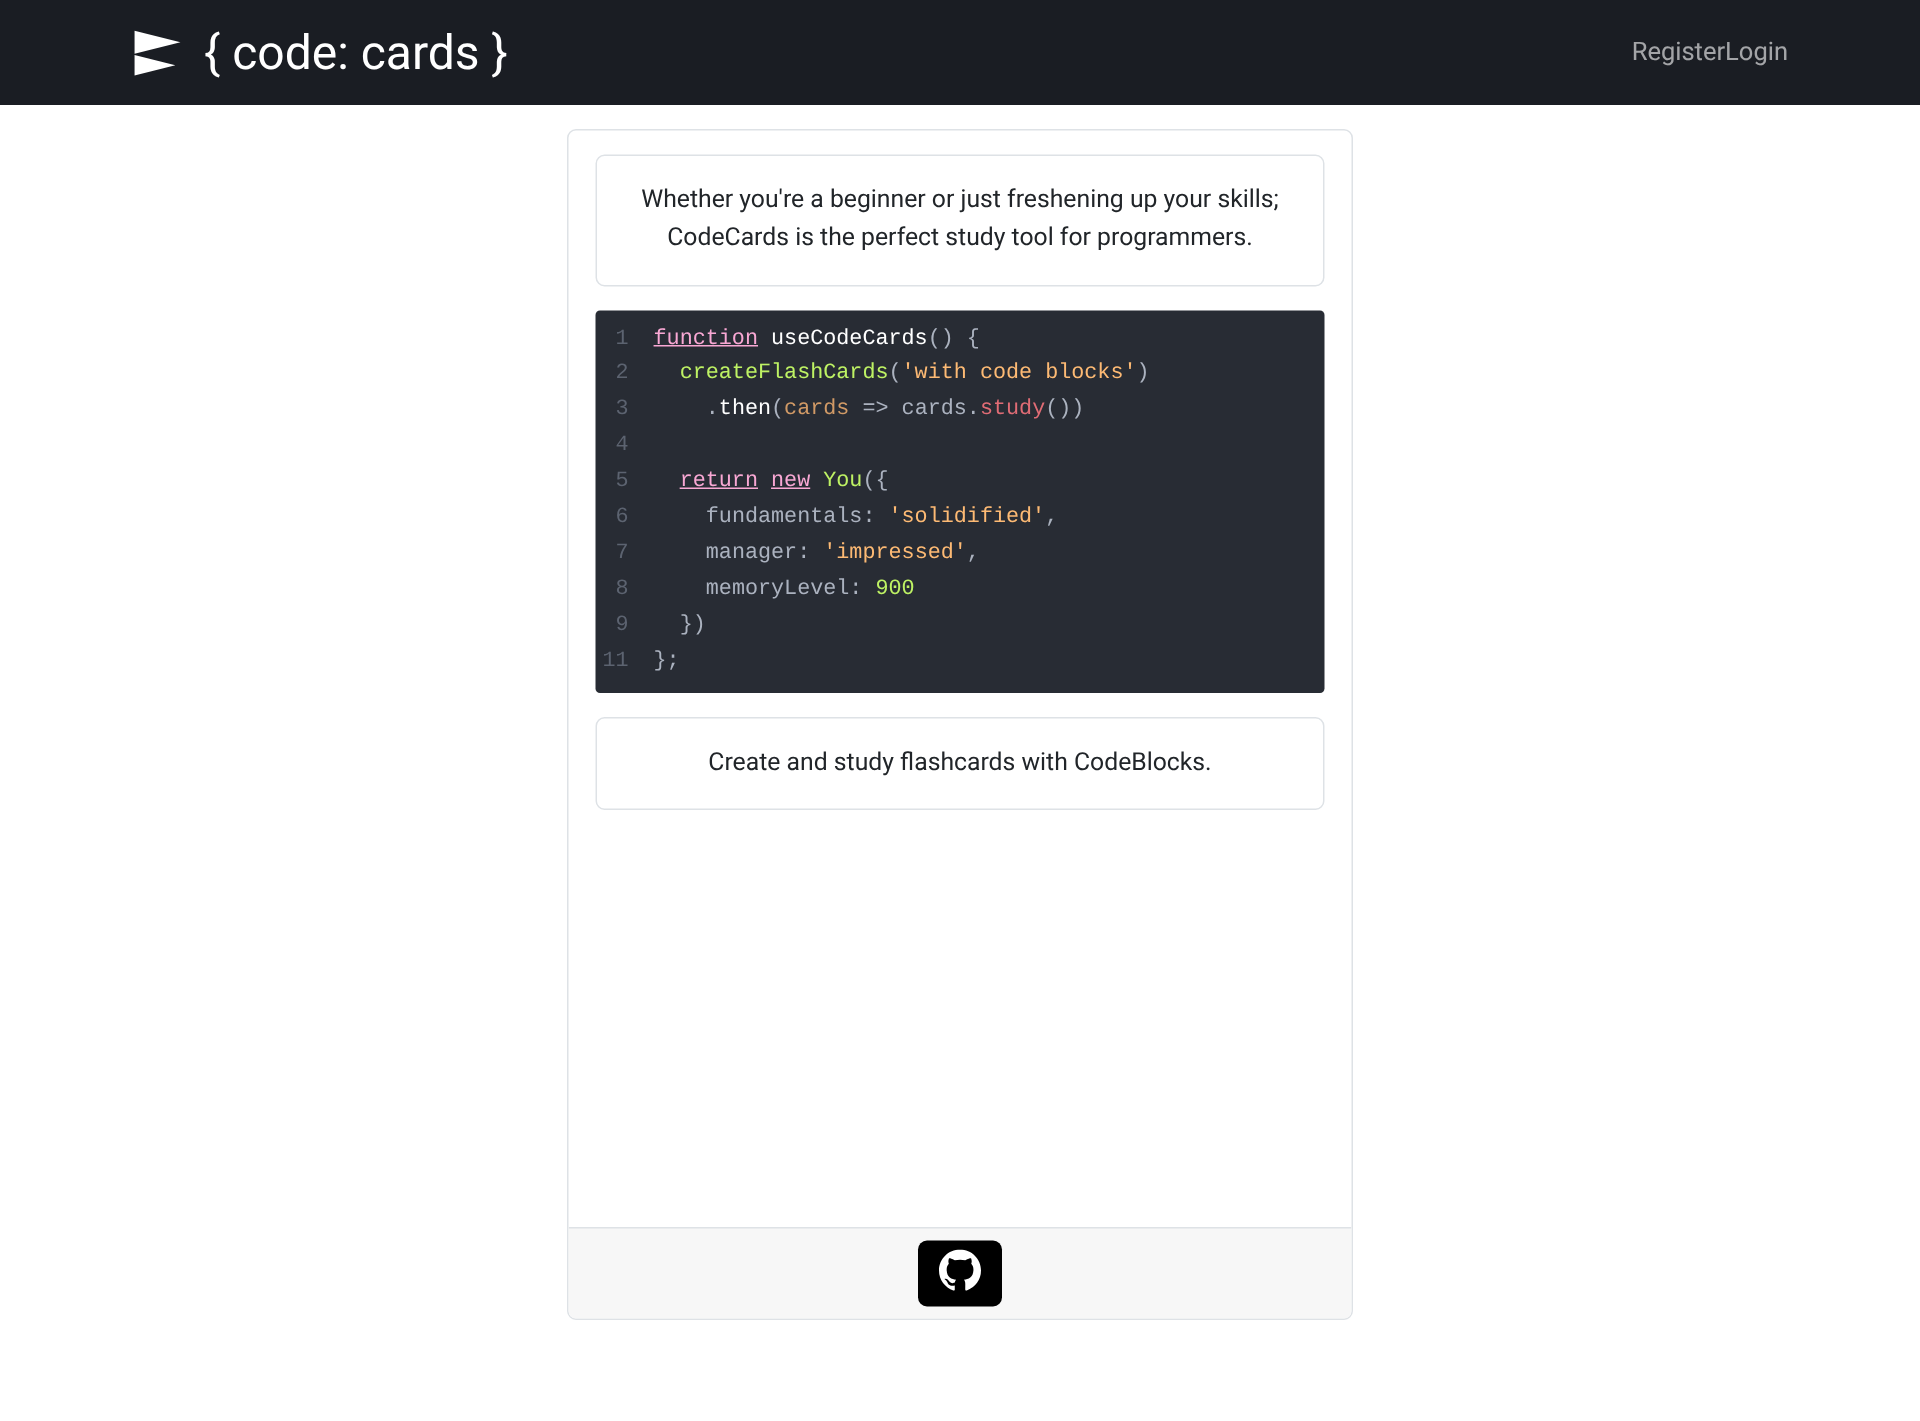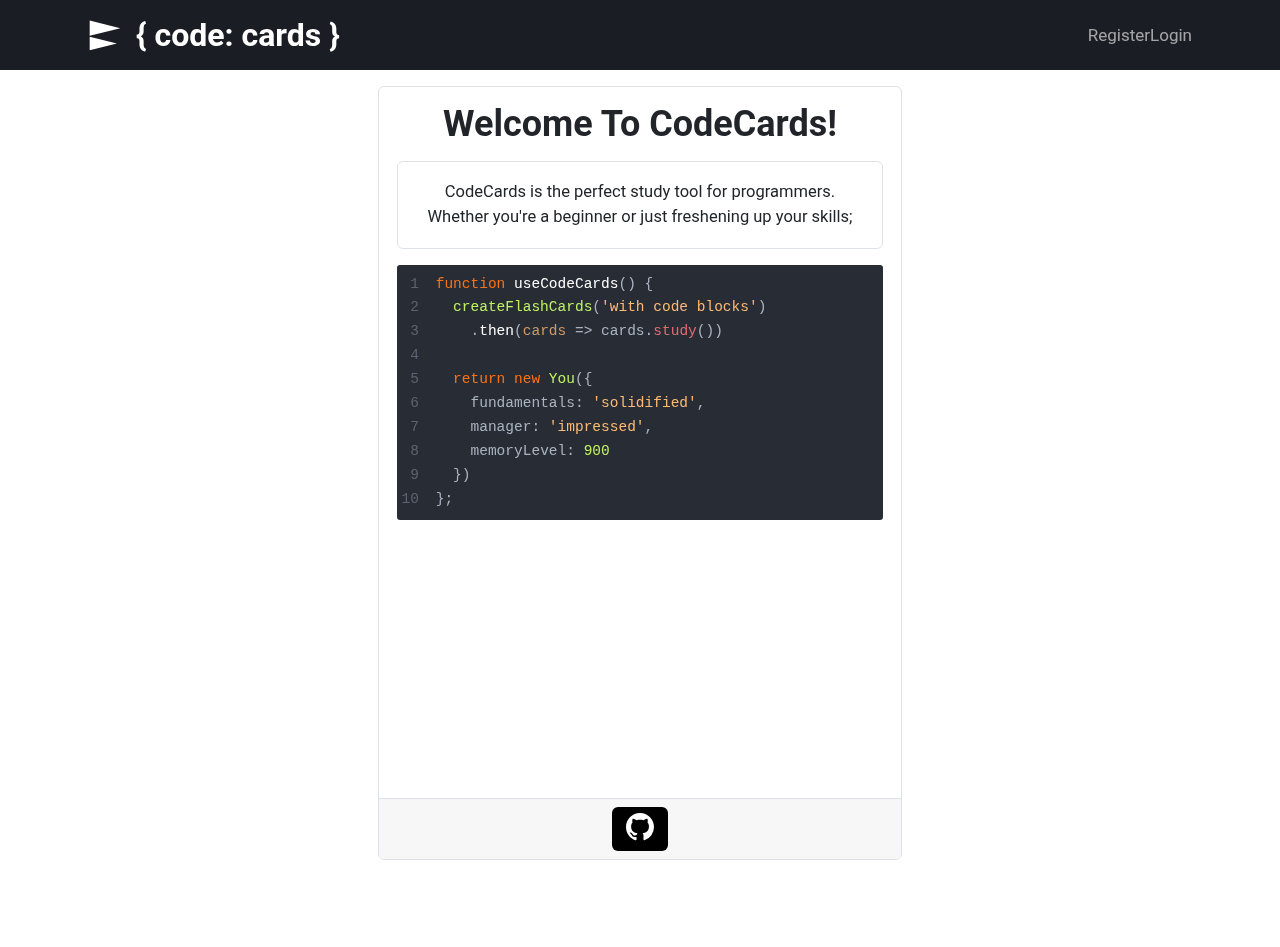--- a/index.html
+++ b/index.html
@@ -19,21 +19,21 @@
       align-items: center;
       justify-content: space-between;
       padding: 0 88px;
     }
     .brand {
       display: flex;
       align-items: center;
       gap: 14px;
       color: #ffffff;
       font-size: 32px;
-      font-weight: 700;
+      font-weight: 400;
       cursor: pointer;
       justify-content: flex-end;
     }
     .logo-icon {
       width: 34px;
       height: 34px;
       position: relative;
       flex-shrink: 0;
     }
     .logo-icon svg {
@@ -98,21 +98,21 @@
       white-space: pre;
     }
     .ln {
       width: 30px;
       text-align: right;
       color: #5c6370;
       flex-shrink: 0;
       padding-right: 8px;
       user-select: none;
     }
-    .t-key { color: #f97316; }
+    .t-key { color: #f9a8d4; text-decoration: underline; }
     .t-fn { color: #ffffff; }
     .t-fnred { color: #bef264; }
     .t-pn { color: #abb2bf; }
     .t-pr { color: #d19a66; }
     .t-str { color: #fdba74; }
     .t-method { color: #e06c75; }
     .card-spacer {
       height: 244px;
     }
     .card-footer {
@@ -154,40 +154,42 @@
   </div>
   <nav class="nav-links">
     <a>Register</a>
     <a>Login</a>
   </nav>
 </header>
 
 <main class="container">
   <div class="card">
     <div class="card-body">
-      <h1>Welcome To CodeCards!</h1>
 
       <div class="sub-card">
+        <div>Whether you're a beginner or just freshening up your skills;</div>
         <div>CodeCards is the perfect study tool for programmers.</div>
-        <div>Whether you're a beginner or just freshening up your skills;</div>
       </div>
 
       <div class="code-block">
         <div class="code-line"><span class="ln">1</span><span class="t-pn"> </span><span class="t-key">function</span><span class="t-pn"> </span><span class="t-fn">useCodeCards</span><span class="t-pn">() {</span></div>
         <div class="code-line"><span class="ln">2</span><span class="t-pn">   </span><span class="t-fnred">createFlashCards</span><span class="t-pn">(</span><span class="t-str">'with code blocks'</span><span class="t-pn">)</span></div>
         <div class="code-line"><span class="ln">3</span><span class="t-pn">     </span><span class="t-pn">.</span><span class="t-fn">then</span><span class="t-pn">(</span><span class="t-pr">cards</span><span class="t-pn"> =&gt; </span><span class="t-pn">cards</span><span class="t-pn">.</span><span class="t-method">study</span><span class="t-pn">())</span></div>
         <div class="code-line"><span class="ln">4</span><span class="t-pn"> </span></div>
         <div class="code-line"><span class="ln">5</span><span class="t-pn">   </span><span class="t-key">return</span><span class="t-pn"> </span><span class="t-key">new</span><span class="t-pn"> </span><span class="t-fnred">You</span><span class="t-pn">({</span></div>
         <div class="code-line"><span class="ln">6</span><span class="t-pn">     </span><span class="t-pn">fundamentals</span><span class="t-pn">: </span><span class="t-str">'solidified'</span><span class="t-pn">,</span></div>
         <div class="code-line"><span class="ln">7</span><span class="t-pn">     </span><span class="t-pn">manager</span><span class="t-pn">: </span><span class="t-str">'impressed'</span><span class="t-pn">,</span></div>
         <div class="code-line"><span class="ln">8</span><span class="t-pn">     </span><span class="t-pn">memoryLevel</span><span class="t-pn">: </span><span class="t-fnred">900</span></div>
         <div class="code-line"><span class="ln">9</span><span class="t-pn"> </span><span class="t-pn">  })</span></div>
-        <div class="code-line"><span class="ln">10</span><span class="t-pn"> </span><span class="t-pn">};</span></div>
+        <div class="code-line"><span class="ln">11</span><span class="t-pn"> </span><span class="t-pn">};</span></div>
       </div>
 
+      <div class="sub-card">
+        <span>Create and study flashcards with CodeBlocks.</span>
+      </div>
 
       <div class="card-spacer"></div>
     </div>
 
     <div class="card-footer">
       <a class="github-btn">
         <span>
           <svg viewBox="0 0 16 16">
               <path d="M8 0C3.58 0 0 3.58 0 8c0 3.54 2.29 6.53 5.47 7.59.4.07.55-.17.55-.38 0-.19-.01-.82-.01-1.49-2.01.37-2.53-.49-2.69-.94-.09-.23-.48-.94-.82-1.13-.28-.15-.68-.52-.01-.53.63-.01 1.08.58 1.23.82.72 1.21 1.87.87 2.33.66.07-.52.28-.87.51-1.07-1.78-.2-3.64-.89-3.64-3.95 0-.87.31-1.59.82-2.15-.08-.2-.36-1.02.08-2.12 0 0 .67-.21 2.2.82.64-.18 1.32-.27 2-.27.68 0 1.36.09 2 .27 1.53-1.04 2.2-.82 2.2-.82.44 1.1.16 1.92.08 2.12.51.56.82 1.27.82 2.15 0 3.07-1.87 3.75-3.65 3.95.29.25.54.73.54 1.48 0 1.07-.01 1.93-.01 2.2 0 .21.15.46.55.38A8.013 8.013 0 0 0 16 8c0-4.42-3.58-8-8-8z"></path>
             </svg>

